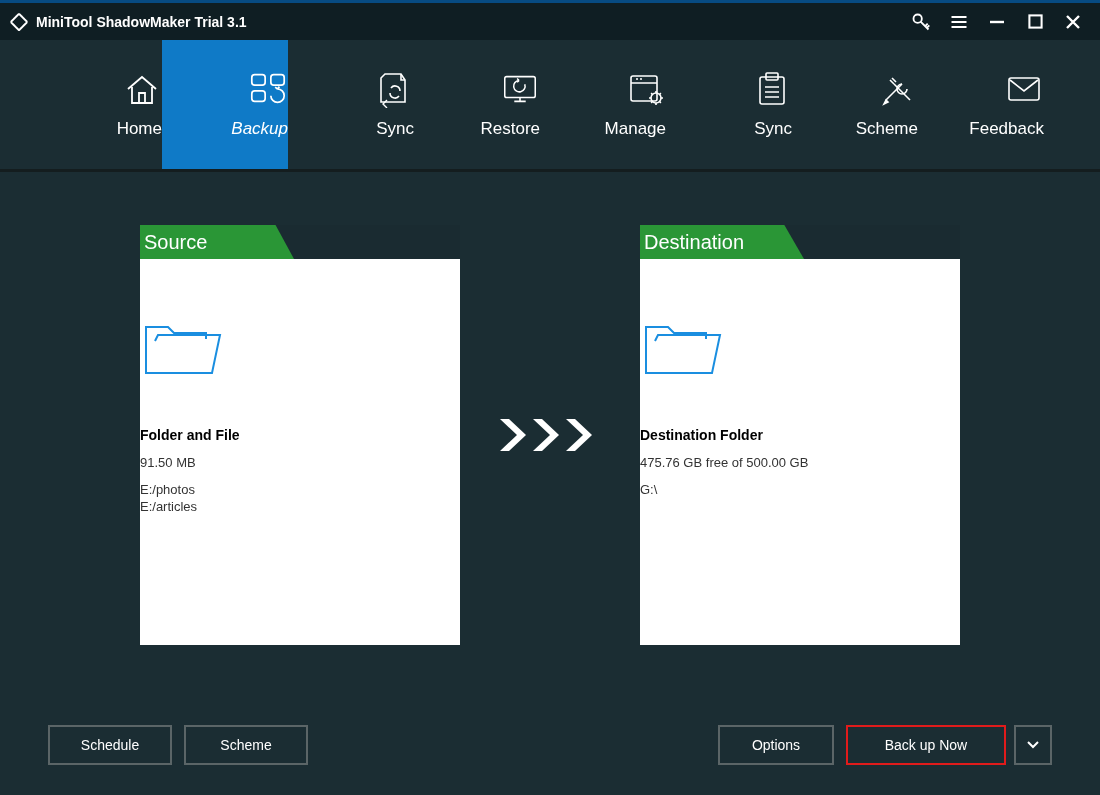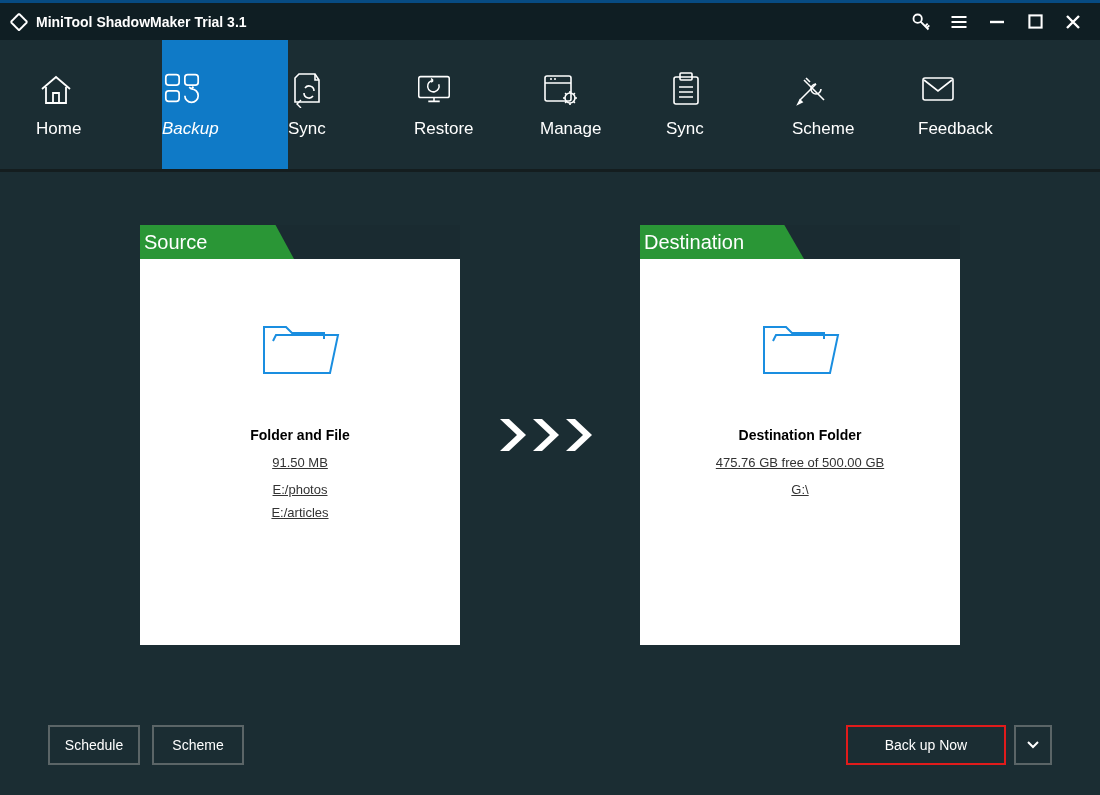--- a/index.html
+++ b/index.html
@@ -8,45 +8,45 @@
   
   .titlebar { height: 40px; background: #0f1e23; display: flex; align-items: center; padding: 0 8px; border-top: 3px solid #074b82; }
   .titlebar .logo { width: 22px; height: 22px; margin-right: 6px; display:flex; align-items:center; justify-content:center;}
   .titlebar .title { color: #ffffff; font-size: 14px; font-weight: 600; flex: 0 0 auto; }
   .titlebar .spacer { flex: 1; }
   .titlebar .winbtn { width: 38px; height: 30px; display: flex; align-items: center; justify-content: center; color: #ffffff; cursor: pointer;}
   .titlebar .winbtn svg { display:block; }
 
   
   .nav { height: 132px; background: transparent; display: flex; align-items: stretch; border-bottom: 3px solid #141d1f; }
-  .nav .tab { width: 126px; display: flex; flex-direction: column; align-items: flex-start; justify-content: center; gap: 12px; color: #ffffff; font-size: 17px; cursor: pointer;}
+  .nav .tab { width: 126px; display: flex; flex-direction: column; align-items: flex-end; justify-content: center; gap: 12px; color: #ffffff; font-size: 17px; cursor: pointer;}
   .nav .tab .iconbox { width: 40px; height: 36px; display:flex; align-items:center; justify-content:center; }
   .nav .tab.active { background: #0f7ac7; font-style: italic; }
   .nav .gap-left { width: 36px; }
 
   
   .main { position: relative; height: 615px; }
   .panel-row { position:absolute; top: 53px; width:100%; display:flex; align-items:center; justify-content:center;}
   .panel { width: 320px; height: 420px; background: #2c3437; position: relative; }
   .panel-header-bar { height: 34px; background: #1a2b31; }
   .panel-label { position:absolute; top:0; left:0; height:34px; display:flex; align-items:center; font-size:20px; color:#ffffff; padding:0 16px 0 4px; }
   .panel-label.src { background: linear-gradient(90deg,#2a9636,#2a9636); clip-path: polygon(0 0, 88% 0, 100% 100%, 0 100%); width:154px;}
   .panel-label.dst { background: linear-gradient(90deg,#2a9636,#2a9636); clip-path: polygon(0 0, 88% 0, 100% 100%, 0 100%); width:164px;}
-  .panel-body { height: 386px; background: #ffffff; display:flex; flex-direction:column; align-items:center; padding-top:54px;}
+  .panel-body { height: 386px; background: #ffffff; display:flex; flex-direction:column; padding-top:54px;}
   .folder-icon { width: 84px; height: 68px; }
   .panel-title { margin-top: 46px; font-size: 14px; font-weight: 700; color:#000; }
-  .panel-line { margin-top: 12px; font-size: 13px; color:#333;text-decoration:underline; }
-  .panel-line.sm { margin-top: 8px; }
+  .panel-line { margin-top: 12px; font-size: 13px; color:#333; }
+  .panel-line.sm { margin-top: 2px; }
 
   .chevrons { width: 180px; display:flex; align-items:center; justify-content:center;}
 
   
   .footer { position:absolute; left:0; right:0; bottom:22px; display:flex; align-items:center; padding: 0 48px;}
   .btn { border: 2px solid #5b6567; color:#ffffff; font-size:14px; height:40px; display:flex; align-items:center; justify-content:center; cursor:pointer; background:transparent;}
-  .btn.small { width: 92px; margin-right: 12px; }
+  .btn.small { width: 124px; margin-right: 12px; }
   .btn.med { width: 116px; margin-right: 12px; }
   .btn.primary { width: 160px; border: 2px solid #e11b1b; }
   .btn.dd { width: 38px; margin-left: 8px;}
   .footer .spacer { flex:1; }
 
 </style>
 </head>
 <body>
 
 <div class="titlebar">
@@ -226,20 +226,21 @@
         <div class="panel-line">475.76 GB free of 500.00 GB</div>
         <div class="panel-line">G:\</div>
       </div>
     </div>
   </div>
 
   <div class="footer">
     <div class="btn small">Schedule</div>
     <div class="btn small">Scheme</div>
     <div class="spacer"></div>
+    <div class="btn med">Options</div>
     <div class="btn primary">Back up Now</div>
     <div class="btn dd">
       <svg width="12" height="8" viewBox="0 0 12 8">
           <path d="M1 1 L6 6 L11 1" fill="none" stroke="#ffffff" stroke-width="2"></path>
         </svg>
     </div>
   </div>
 </div>
 
 </body></html>

